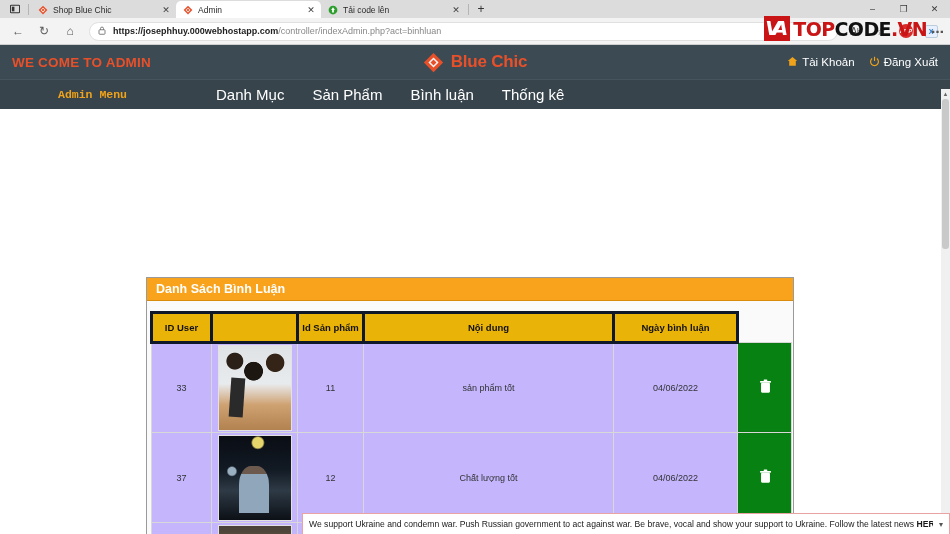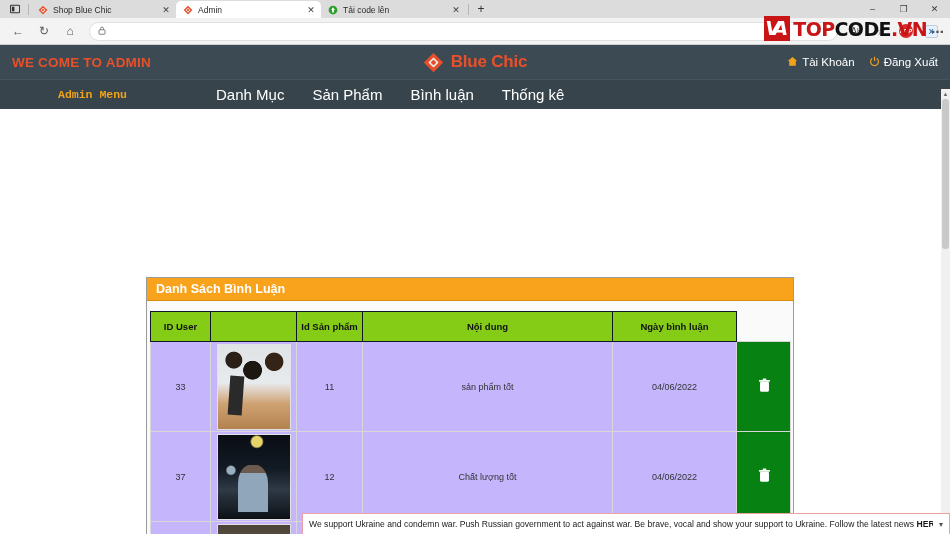--- a/index.html
+++ b/index.html
@@ -104,21 +104,21 @@
   }
   .panel-head {
     background:#f9a21b; height:23px; display:flex; align-items:center;
     padding-left:9px; border-bottom:1px solid #d98c0c;
   }
   .panel-title { color:#fff; font-size:12.5px; font-weight:700; }
   .panel-body { padding:10px 3px 0 3px; min-height:290px; }
 
   table.grid { border-collapse:collapse; width:100%; table-layout:fixed; }
   table.grid th {
-    background:#84cc16; border:1px solid #0f172a; height:30px;
+    background:#eab308; border:3px solid #0f172a; height:30px;
     font-size:9.5px; font-weight:700; color:#111; text-align:center;
   }
   table.grid td {
     border:1px solid #d8d8d8; background:#c4b5fd; text-align:center;
     font-size:9px; color:#333; vertical-align:middle; height:90px;
   }
   td.act-cell { border:none; background:transparent; padding:0; width:54px; }
   .del-btn {
     display:block; width:54px; height:89px; background:#068112;
     display:flex; align-items:center; justify-content:center;
@@ -229,20 +229,21 @@
     <div class="navicon">↻</div>
     <div class="navicon">⌂</div>
 
     <div class="omnibox">
       <span class="lock">
         <svg width="8" height="9" viewBox="0 0 10 12">
             <rect x="1" y="5" width="8" height="6" rx="1" fill="none" stroke="#666" stroke-width="1.1"></rect>
             <path d="M3 5 V3.4 a2 2 0 0 1 4 0 V5" fill="none" stroke="#666" stroke-width="1.1"></path>
           </svg>
       </span>
+      <span class="url"><b>https://josephhuy.000webhostapp.com</b><span>/controller/indexAdmin.php?act=binhluan</span></span>
     </div>
 
     <div class="rightacts">
       <div class="ra">Aᴴ</div>
       <div class="ra">☆</div>
       <div class="ra">
         <span class="abp">ABP</span>
       </div>
       <div class="ra">
         <span class="ext-blue"></span>

